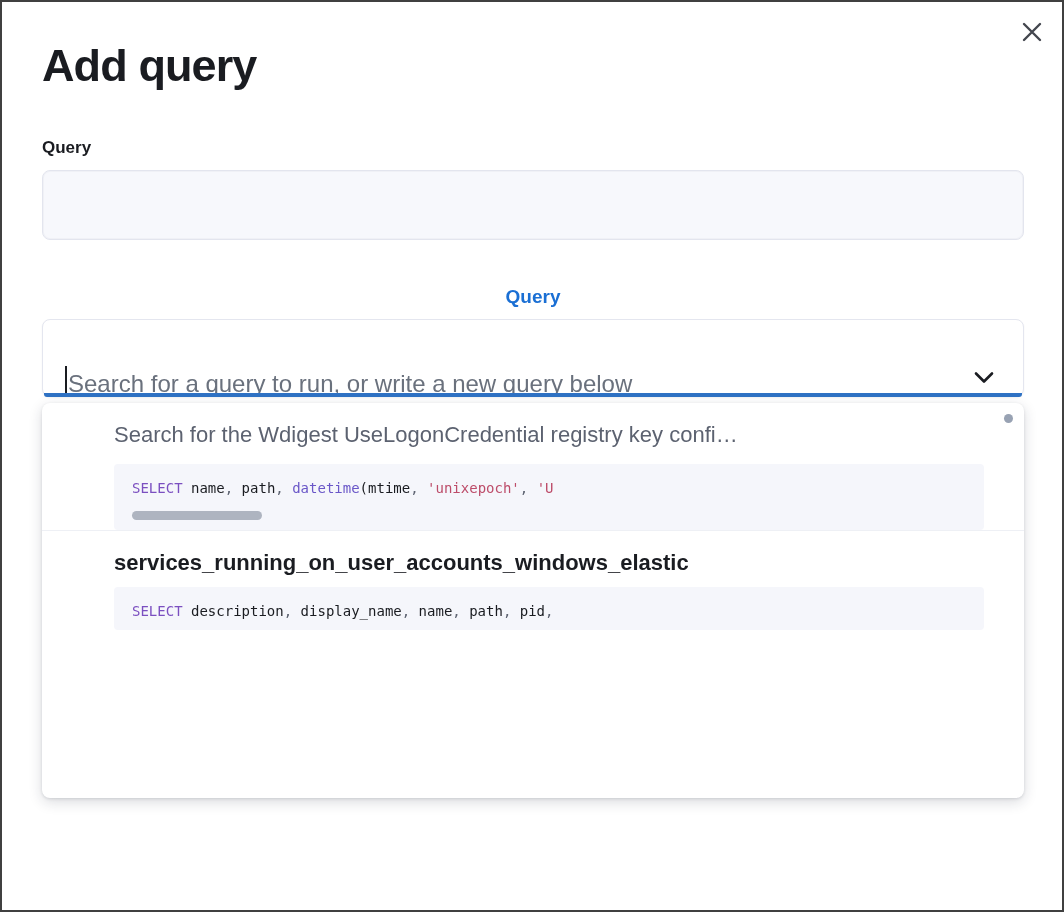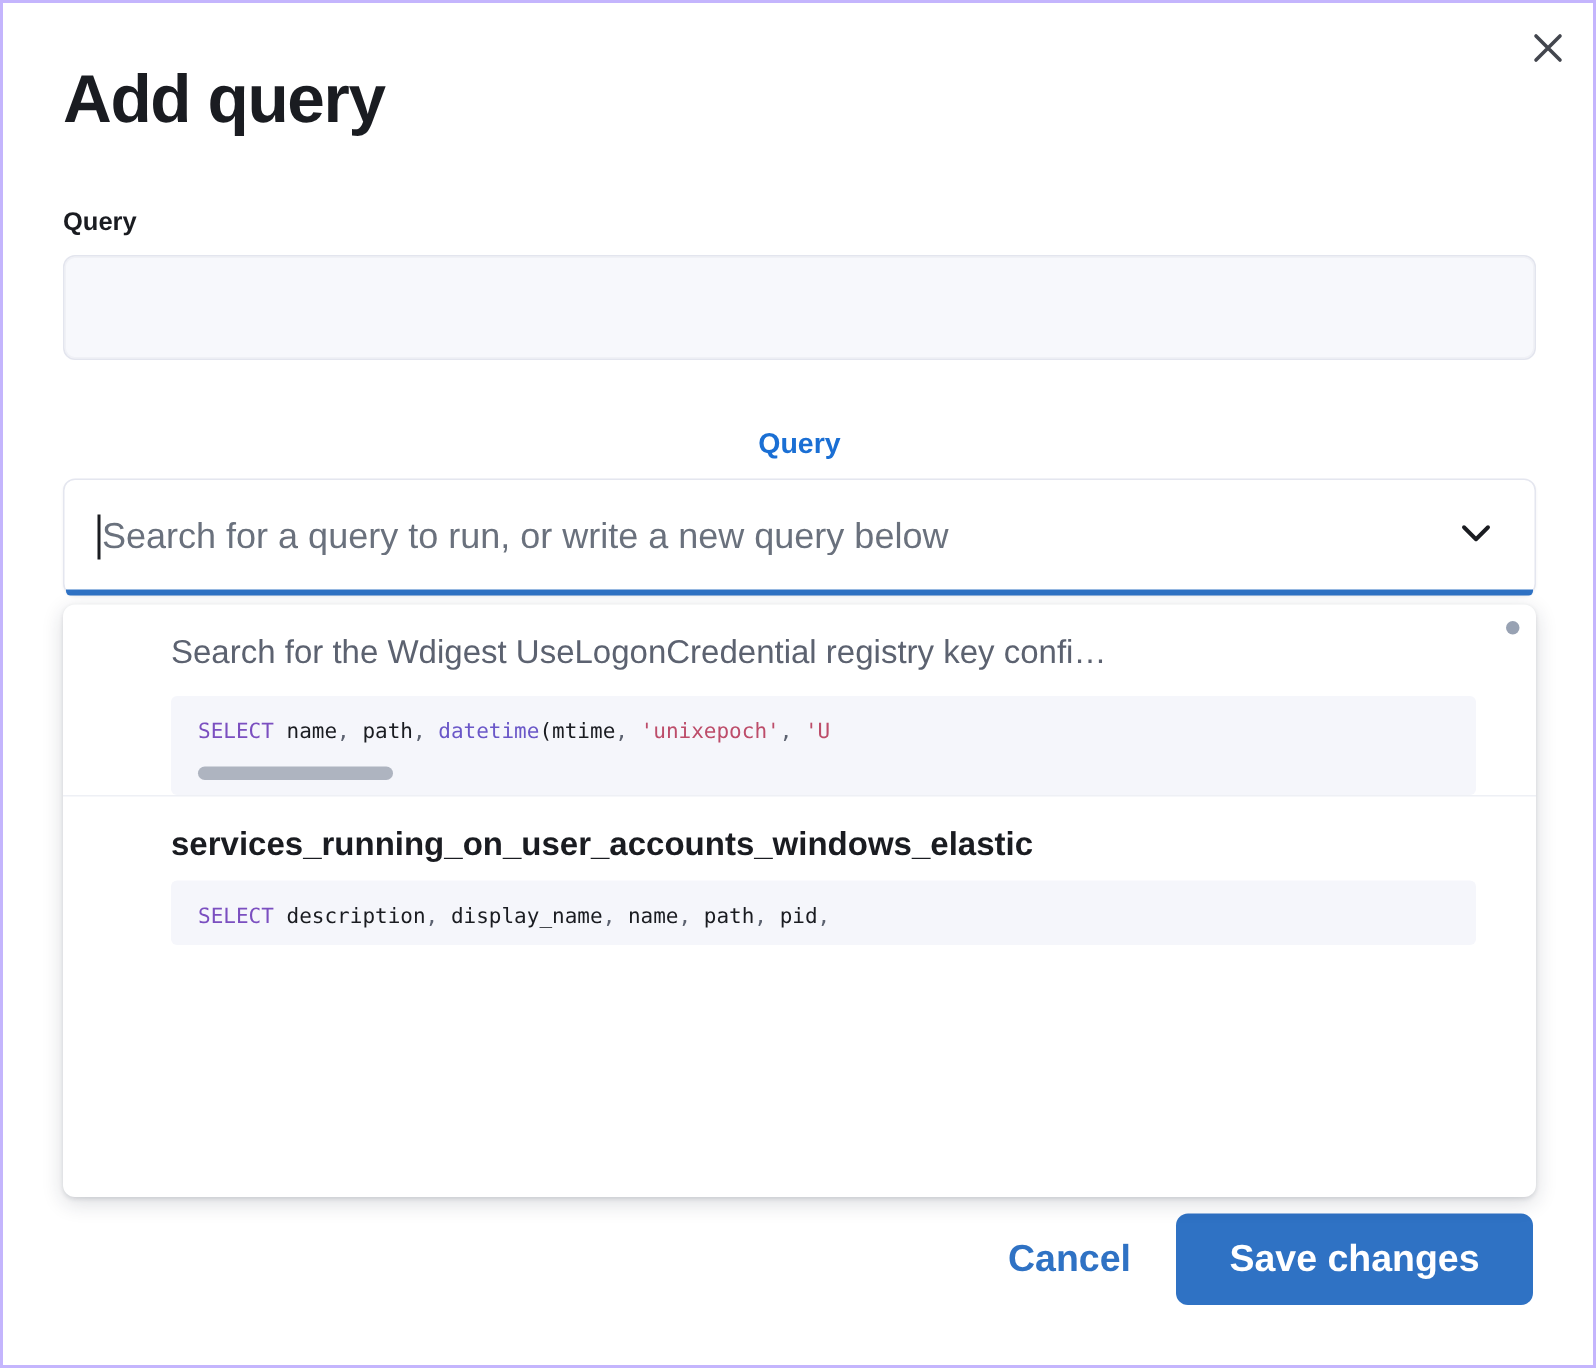--- a/index.html
+++ b/index.html
@@ -6,21 +6,21 @@
   html, body {
     margin: 0; padding: 0;
     background: #ffffff;
     font-family: "Liberation Sans", sans-serif;
   }
   #root {
     position: relative;
     width: 1064px;
     height: 912px;
     background: #ffffff;
-    border: 2px solid #c4b5fd;
+    border: 2px solid #404040;
     overflow: hidden;
   }
 
   
   .close-btn {
     position: absolute;
     top: 12px; right: 12px;
     width: 36px; height: 36px;
     display: flex; align-items: center; justify-content: center;
     background: transparent; border: none; cursor: pointer;
@@ -101,21 +101,21 @@
   }
   .combo-box {
     position: relative;
     width: 982px;
     height: 78px;
     background: #ffffff;
     border: 1px solid #e4e6ef;
     border-radius: 8px;
     box-shadow: 0 1px 2px rgba(25,31,53,0.06);
     display: flex;
-    align-items: center;
+    align-items: flex-end;
     padding: 0 18px 0 22px;
   }
   .combo-box::after {
     content: "";
     position: absolute;
     left: 1px; right: 1px; bottom: -1px;
     height: 4px;
     background: #2f72c4;
     border-radius: 0 0 3px 3px;
   }
@@ -305,18 +305,14 @@
             <div class="dd-title">services_running_on_user_accounts_windows_elastic</div>
             <div class="dd-code">
               <code><span class="tok-kw">SELECT</span><span class="tok-id"> </span><span class="tok-id">description</span><span class="tok-punc">, </span><span class="tok-id">display_name</span><span class="tok-punc">, </span><span class="tok-id">name</span><span class="tok-punc">, </span><span class="tok-id">path</span><span class="tok-punc">, </span><span class="tok-id">pid</span><span class="tok-punc">,</span></code>
             </div>
           </div>
         </div>
       </div>
     </div>
   </div>
 
-  <div class="footer">
-    <button class="btn-cancel">Cancel</button>
-    <button class="btn-save">Save changes</button>
-  </div>
 
 </div>
 
 </body></html>

